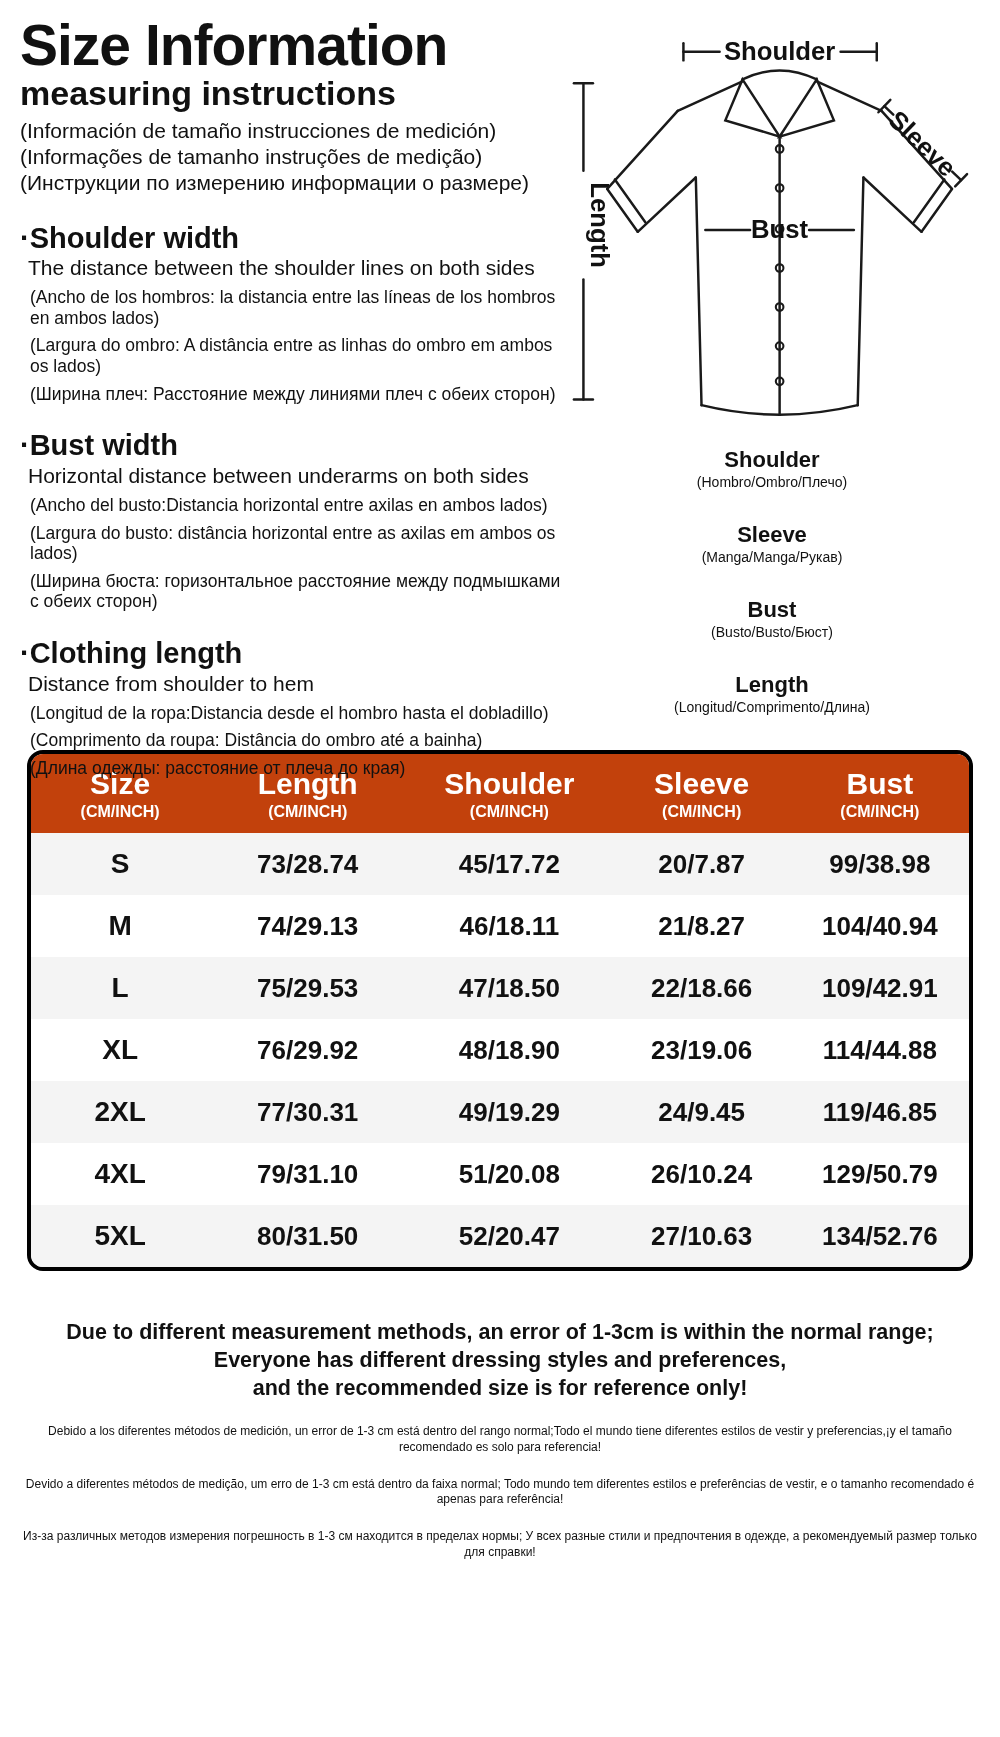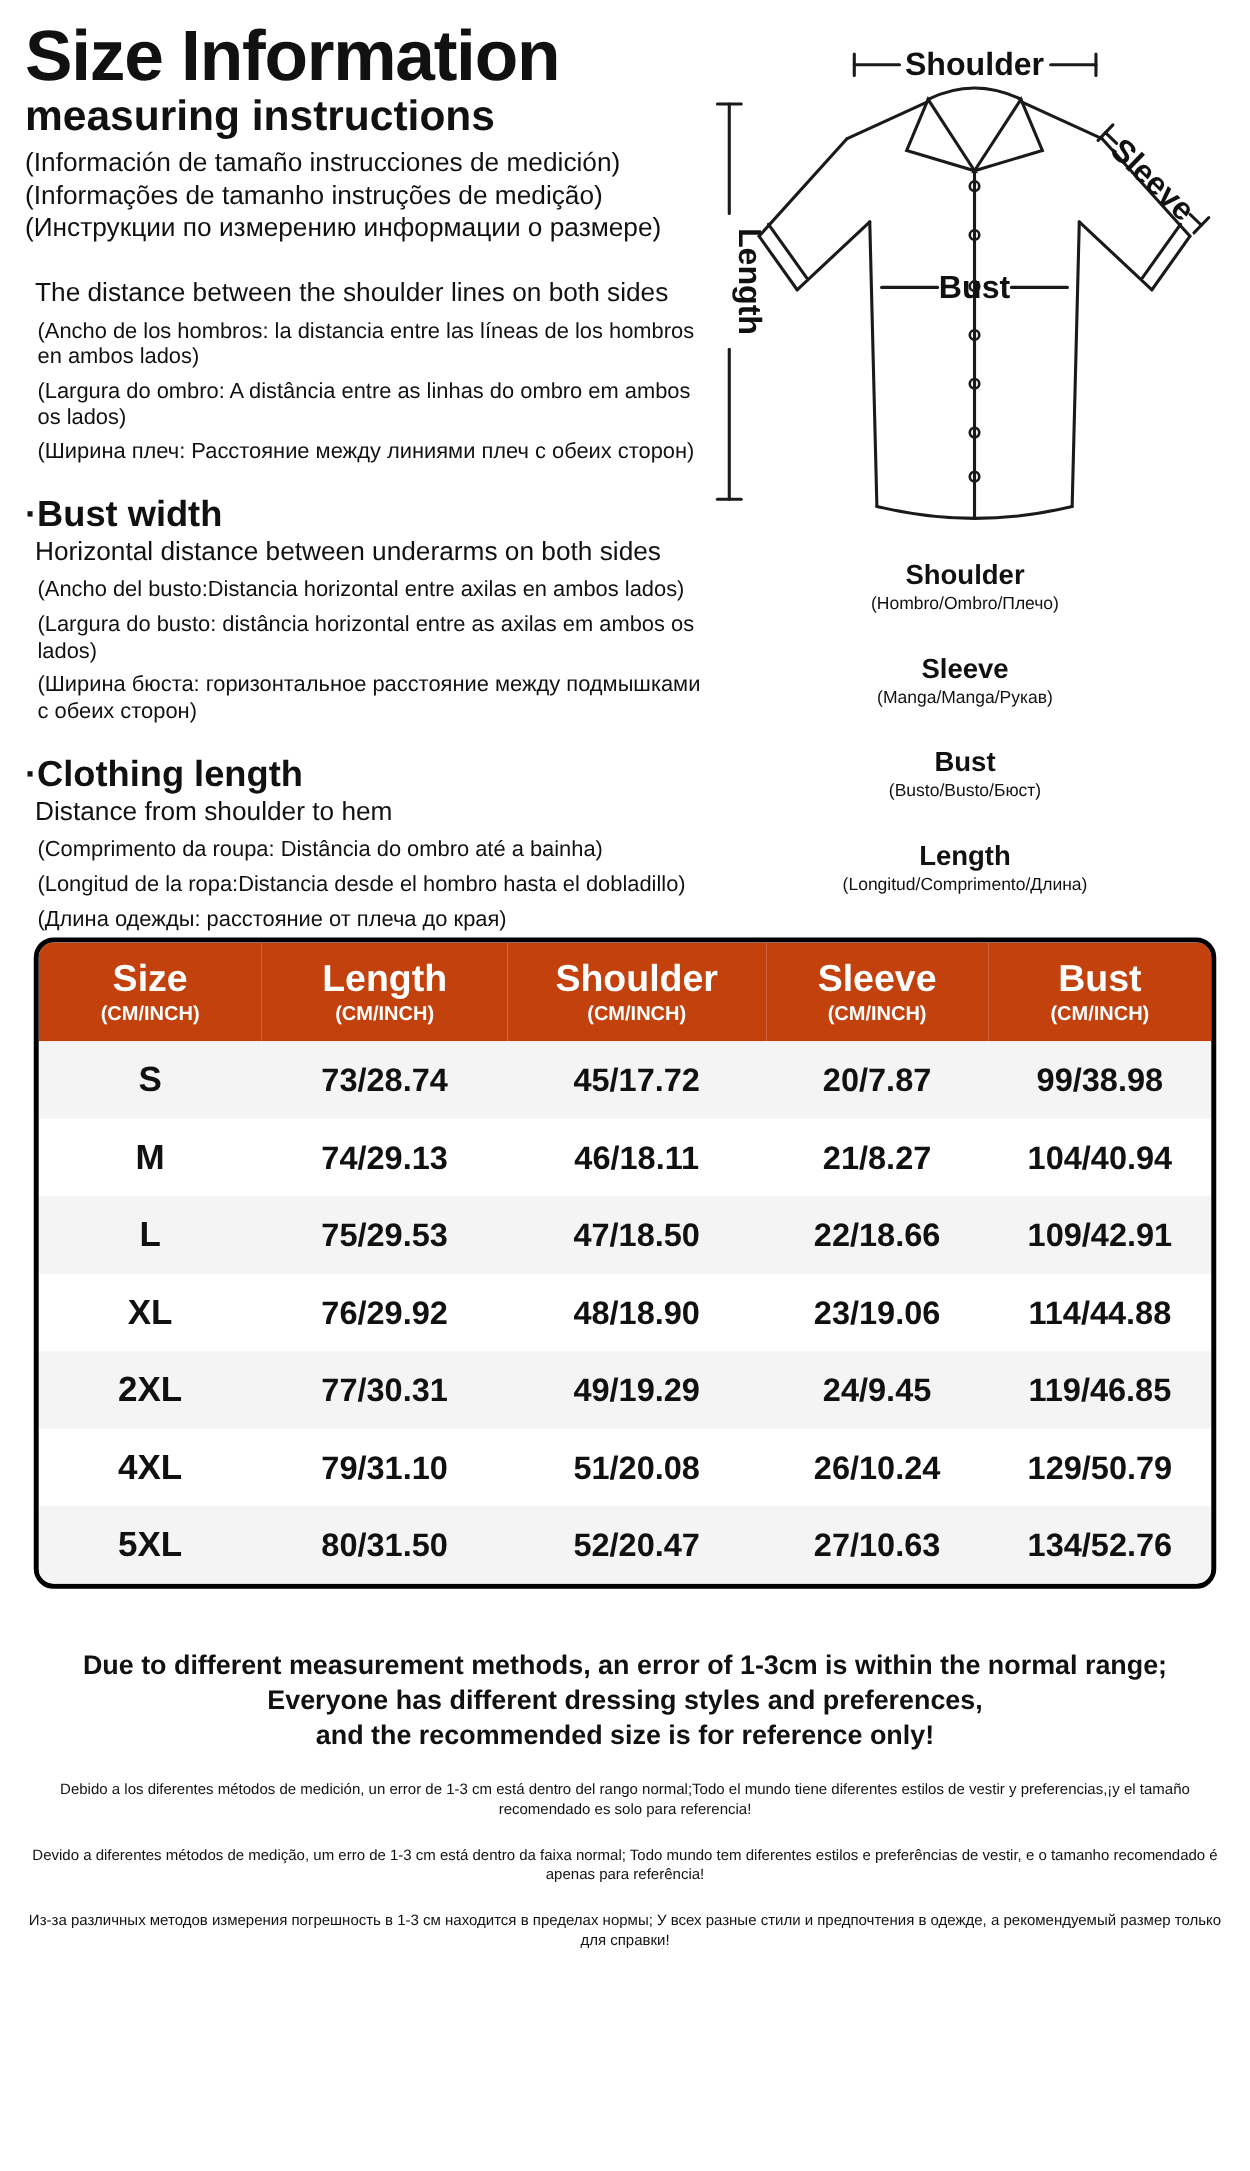--- a/index.html
+++ b/index.html
@@ -59,20 +59,21 @@
   <div class="left-col">
     <h1 class="page-title">Size Information</h1>
     <div class="page-subtitle">measuring instructions</div>
     <div class="title-trans">
       <div>(Información de tamaño instrucciones de medición)</div>
       <div>(Informações de tamanho instruções de medição)</div>
       <div>(Инструкции по измерению информации о размере)</div>
     </div>
 
     <div class="section">
+      <div class="section-heading">·Shoulder width</div>
       <div class="section-desc">The distance between the shoulder lines on both sides</div>
       <div class="section-trans">
         <div>(Ancho de los hombros: la distancia entre las líneas de los hombros en ambos lados)</div>
         <div>(Largura do ombro: A distância entre as linhas do ombro em ambos os lados)</div>
         <div>(Ширина плеч: Расстояние между линиями плеч с обеих сторон)</div>
       </div>
     </div>
 
     <div class="section">
       <div class="section-heading">·Bust width</div>
@@ -81,22 +82,22 @@
         <div>(Ancho del busto:Distancia horizontal entre axilas en ambos lados)</div>
         <div>(Largura do busto: distância horizontal entre as axilas em ambos os lados)</div>
         <div>(Ширина бюста: горизонтальное расстояние между подмышками с обеих сторон)</div>
       </div>
     </div>
 
     <div class="section">
       <div class="section-heading">·Clothing length</div>
       <div class="section-desc">Distance from shoulder to hem</div>
       <div class="section-trans">
+        <div>(Longitud de la ropa:Distancia desde el hombro hasta el dobladillo)</div>
         <div>(Comprimento da roupa: Distância do ombro até a bainha)</div>
-        <div>(Longitud de la ropa:Distancia desde el hombro hasta el dobladillo)</div>
         <div>(Длина одежды: расстояние от плеча до края)</div>
       </div>
     </div>
   </div>
 
   <div class="right-col">
     <svg class="shirt-svg" width="440" height="400" viewBox="0 0 440 420" fill="none" stroke="#1a1a1a" stroke-width="2.6" stroke-linecap="round">
 
       <g>
         <line x1="127" y1="16" x2="127" y2="34"></line>

